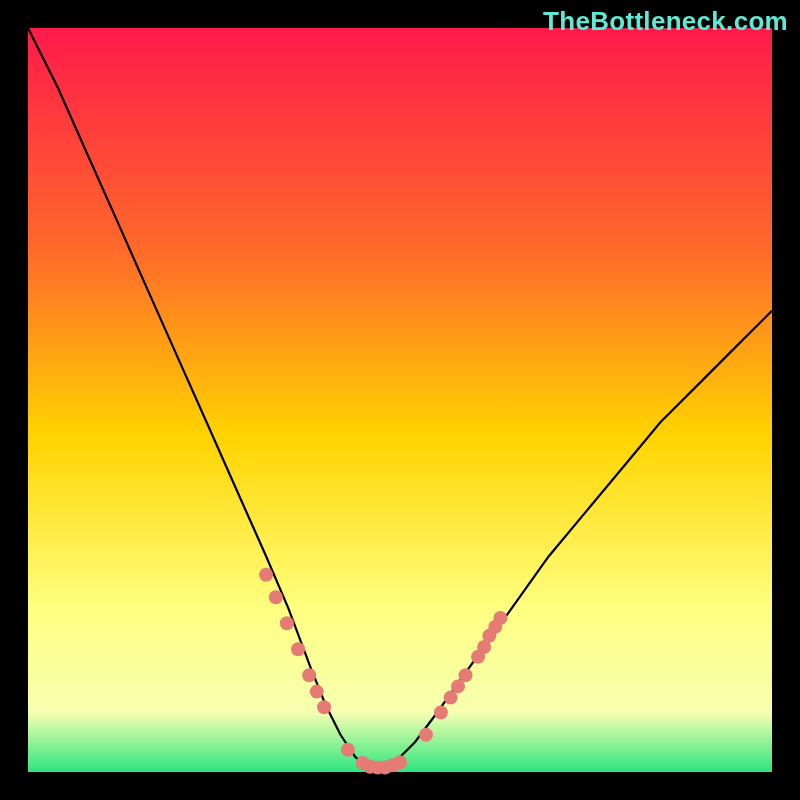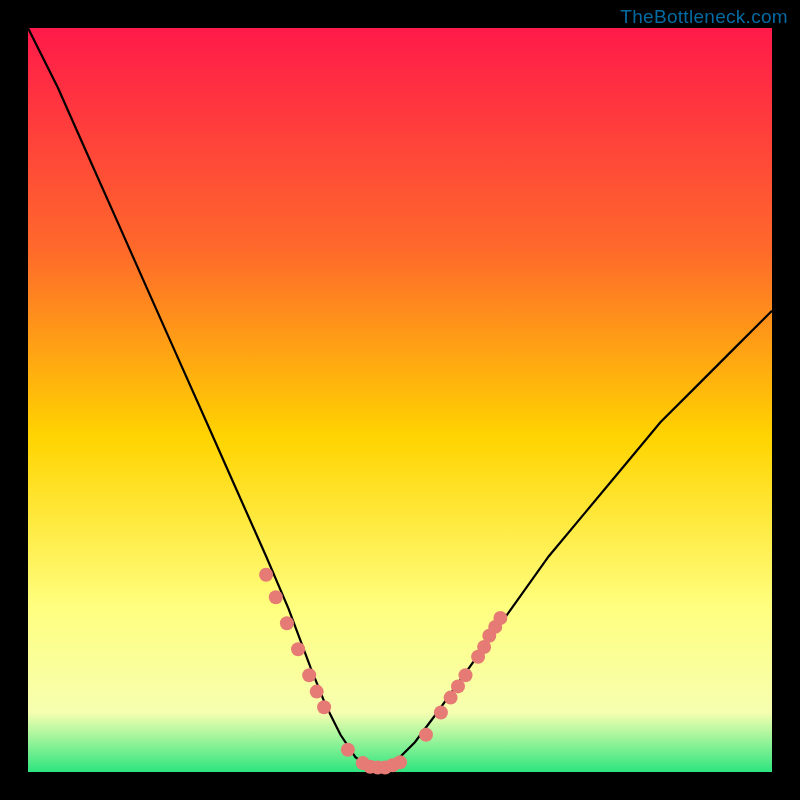--- a/index.html
+++ b/index.html
@@ -16,23 +16,23 @@
     top: 0;
     left: 0;
     width: 800px;
     height: 800px;
     background: #000;
   }
   .watermark {
     position: absolute;
     top: 6px;
     right: 12px;
-    color: #0369a1;
-    font-size: 19px;
-    font-weight: normal;
+    color: #5eead4;
+    font-size: 26px;
+    font-weight: bold;
     letter-spacing: 0.3px;
     user-select: none;
   }
   svg {
     display: block;
   }
 </style>
 </head>
 <body>
 

